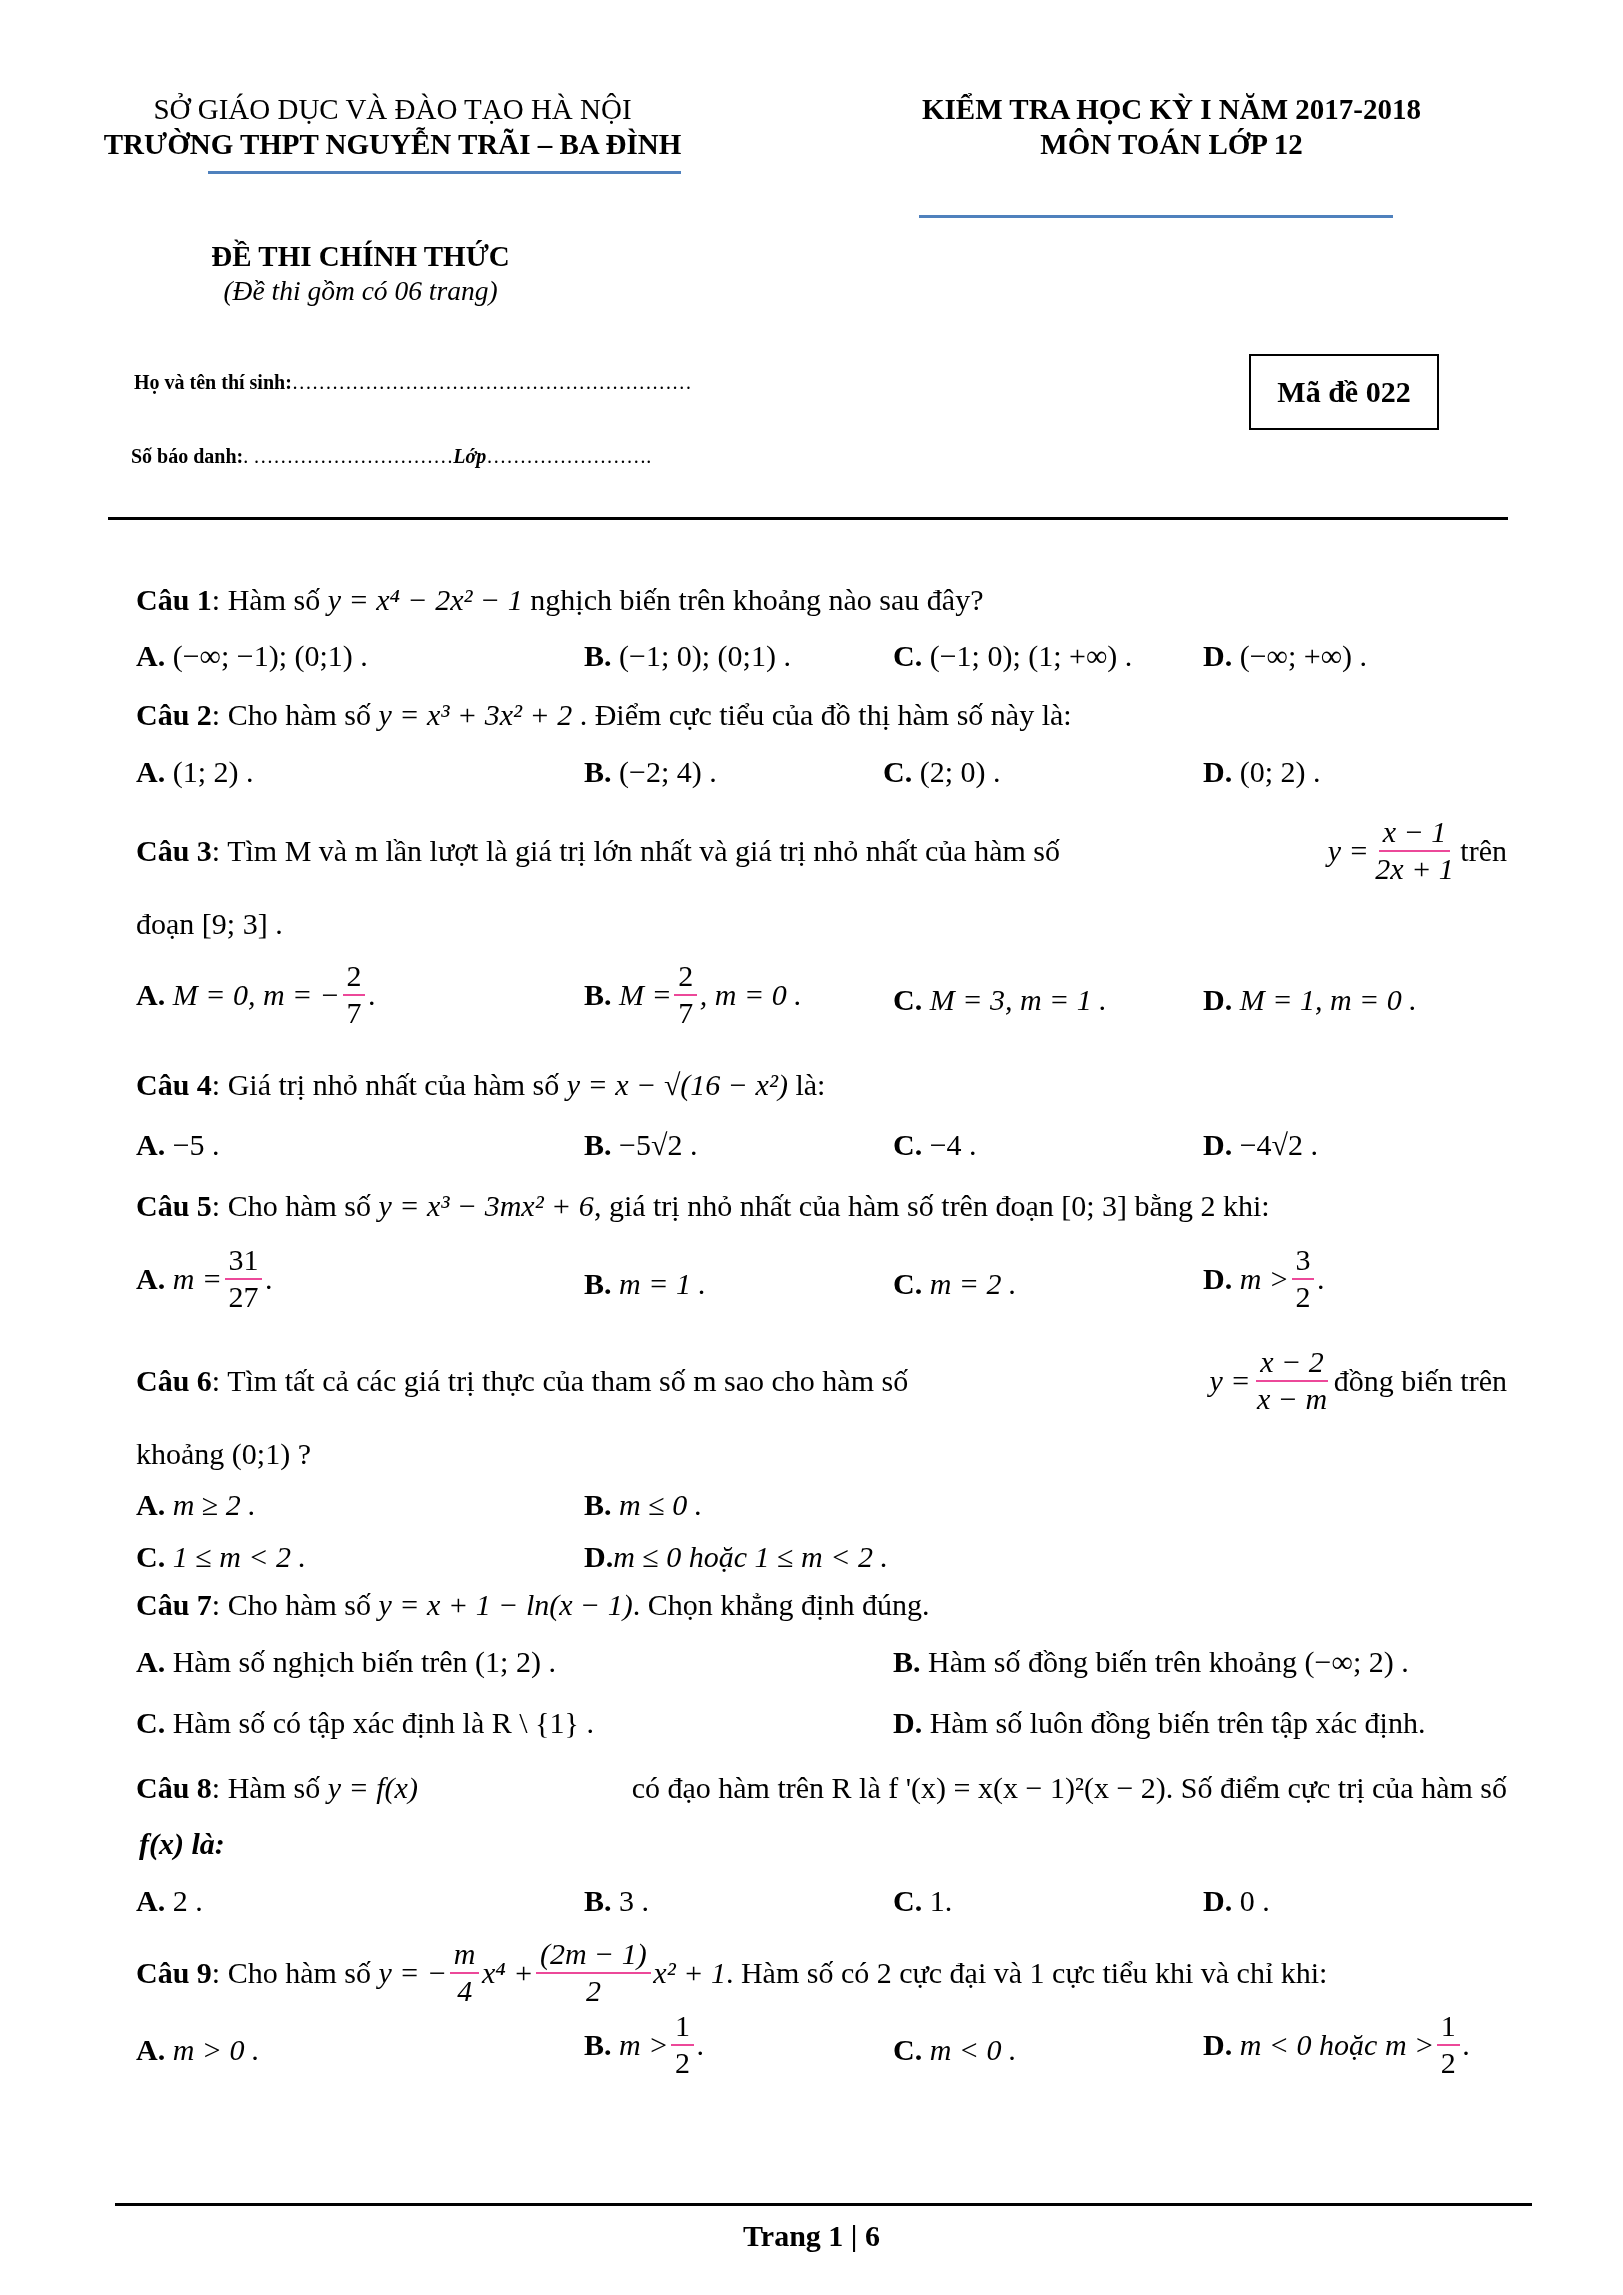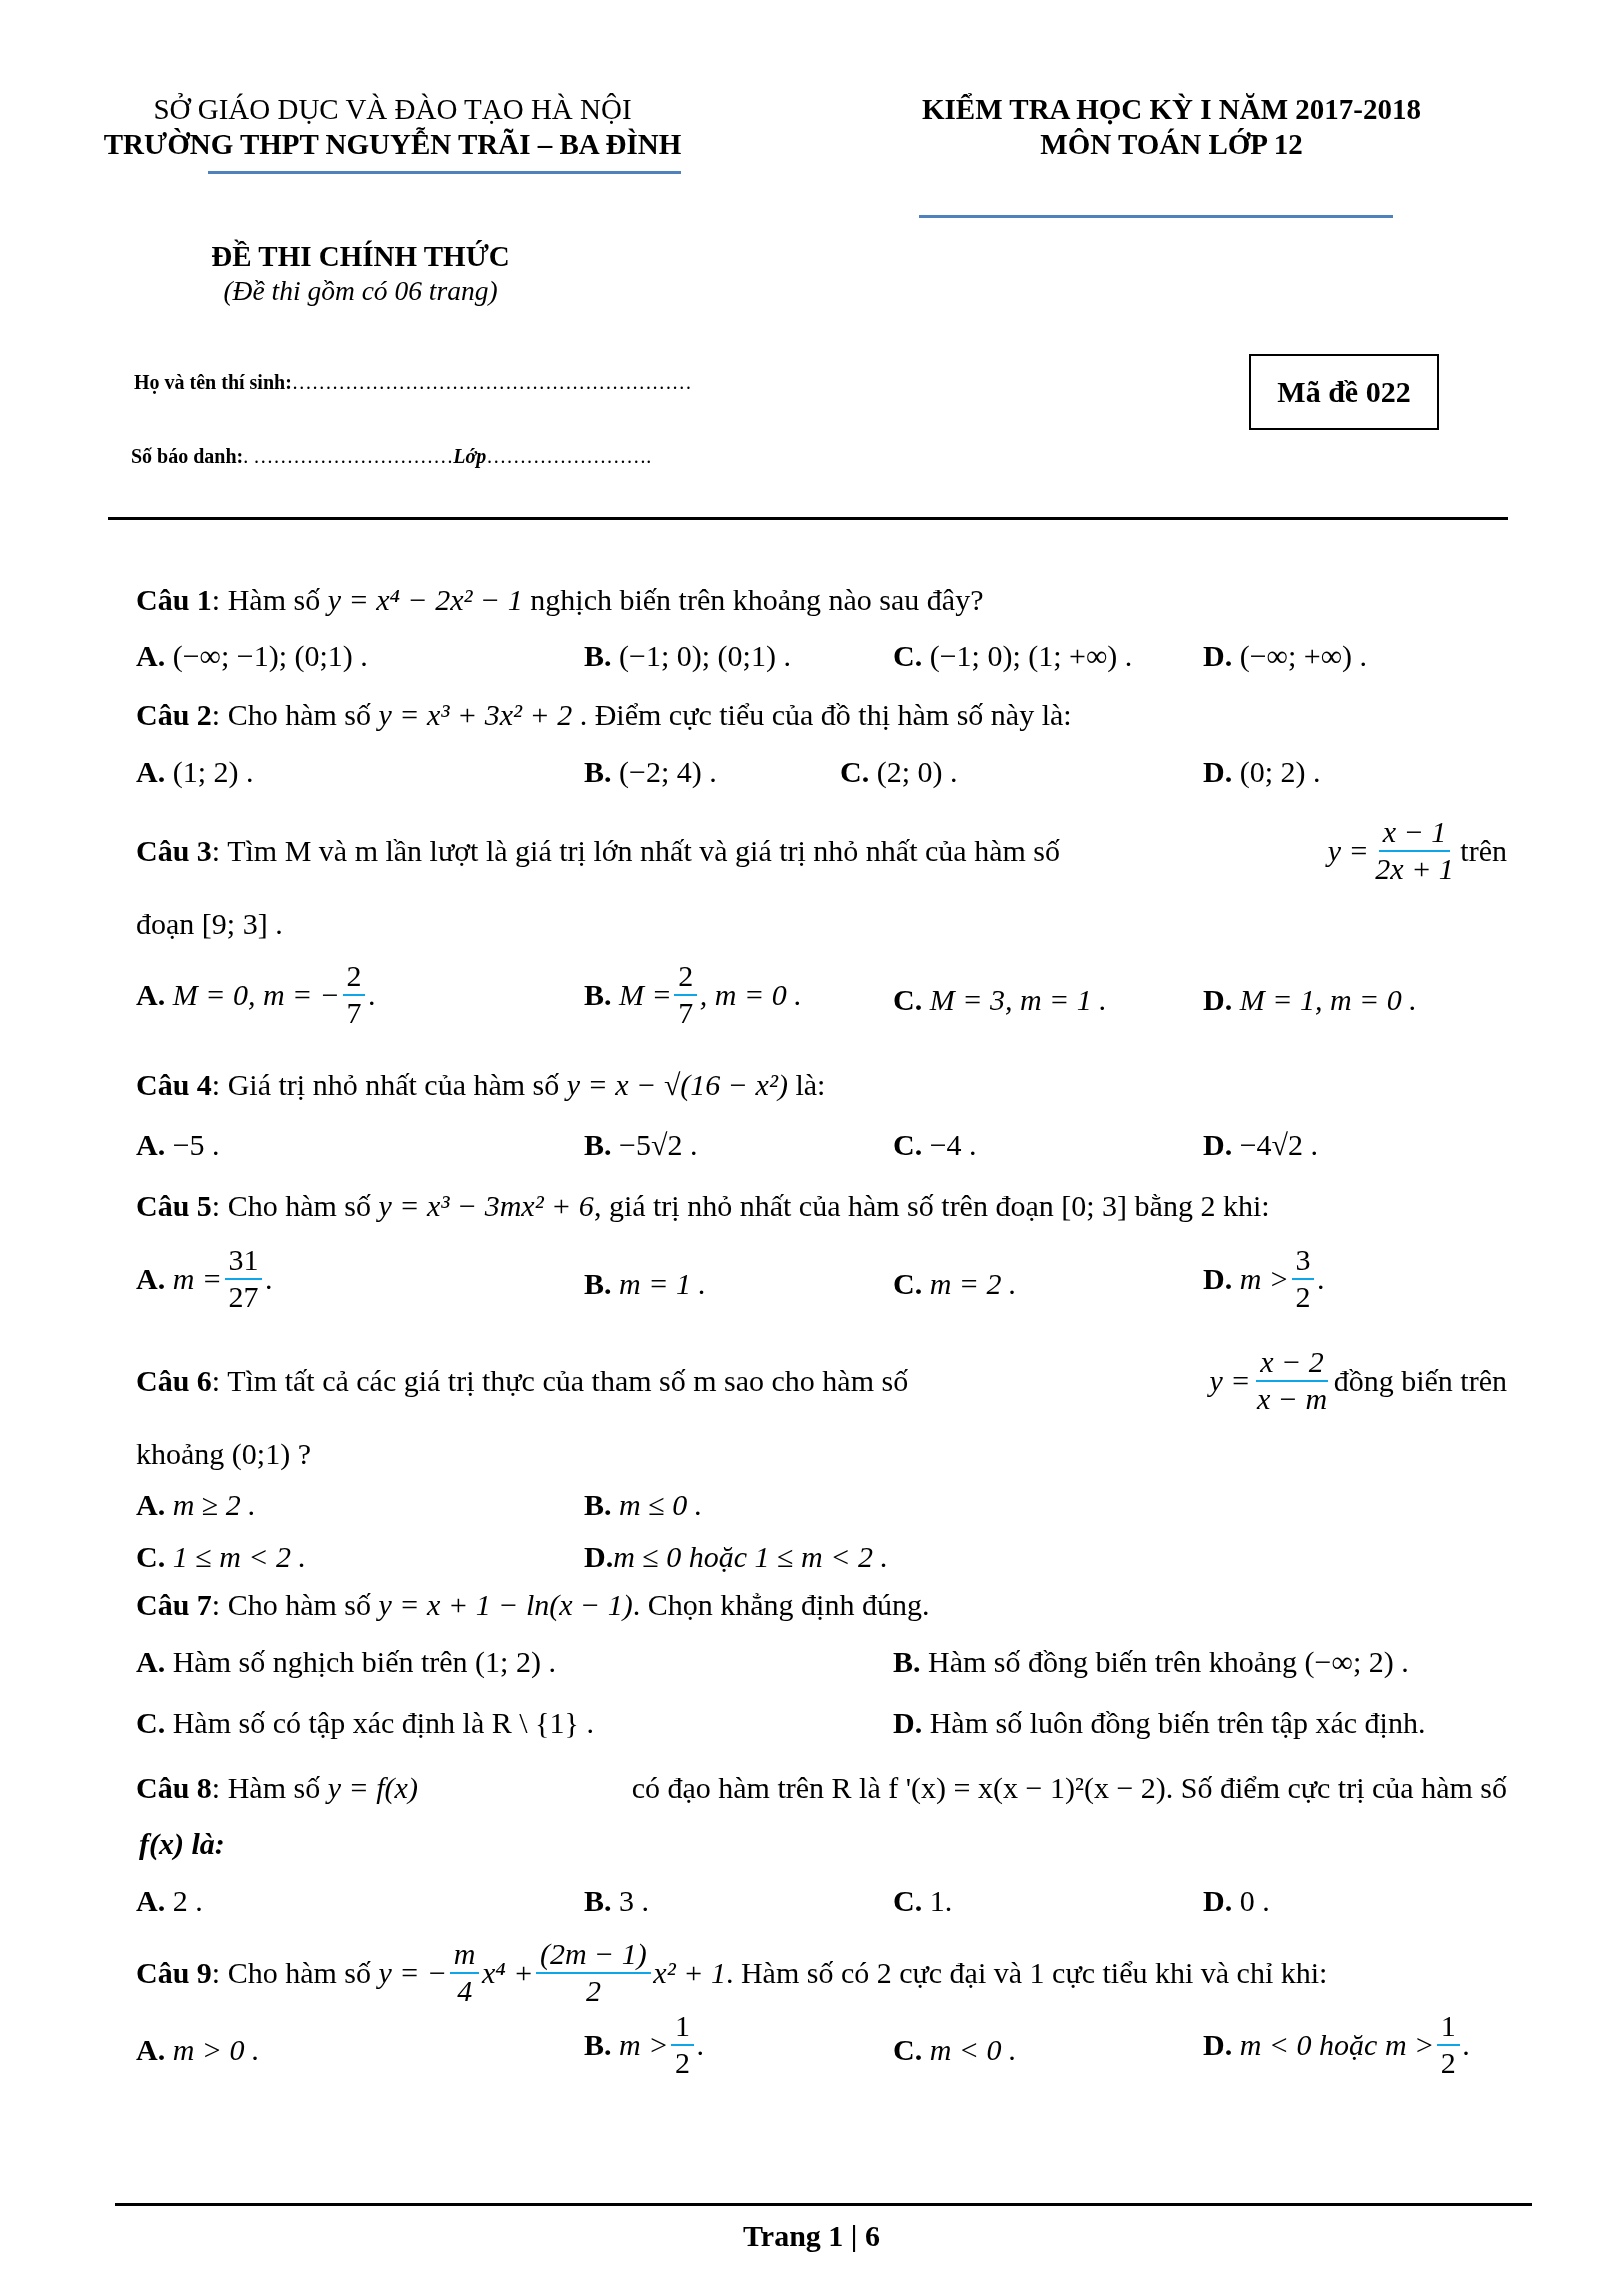--- a/index.html
+++ b/index.html
@@ -29,21 +29,21 @@
     display: flex; align-items: center; justify-content: center;
     font-weight: bold; font-size: 30px;
   }
   .thick-rule { left: 108px; width: 1400px; top: 517px; height: 3.3px; background: #000; }
   .q { left: 136px; width: 1374px; font-size: 30px; white-space: nowrap; }
   .q .lbl { font-weight: bold; }
   .opt { position: absolute; font-size: 30px; white-space: nowrap; }
   .opt .k { font-weight: bold; }
   .m { font-family: "Liberation Serif", serif; font-style: italic; }
   .frac { display: inline-flex; flex-direction: column; align-items: center; vertical-align: middle; margin: 0 2.6px; }
-  .frac .num { border-bottom: 2px solid #0ea5e9; padding: 0 3.9px; line-height: 1.15; text-align: right; }
+  .frac .num { border-bottom: 2px solid #ec4899; padding: 0 3.9px; line-height: 1.15; text-align: right; }
   .frac .den { line-height: 1.15; padding: 0 3.9px; }
   .footer-rule { left: 115px; width: 1417px; top: 2203px; height: 3.3px; background: #000; }
   .footer { left: 0; width: 1623px; top: 2218px; font-size: 30px; font-weight: bold; text-align: center; }
 </style>
 </head>
 <body>
 
 <div class="abs hdr-left center">
   <div class="l1">SỞ GIÁO DỤC VÀ ĐÀO TẠO HÀ NỘI</div>
   <div class="l2">TRƯỜNG THPT NGUYỄN TRÃI – BA ĐÌNH</div>
@@ -76,21 +76,21 @@
 <div class="opt" style="left:136px; top:638px;"><span class="k">A.</span> <span>(−∞; −1); (0;1) .</span></div>
 <div class="opt" style="left:584px; top:638px;"><span class="k">B.</span> <span>(−1; 0); (0;1) .</span></div>
 <div class="opt" style="left:893px; top:638px;"><span class="k">C.</span> <span>(−1; 0); (1; +∞) .</span></div>
 <div class="opt" style="left:1203px; top:638px;"><span class="k">D.</span> <span>(−∞; +∞) .</span></div>
 
 <div class="abs q" style="top:697px;">
   <span class="lbl">Câu 2</span><span>: Cho hàm số </span><span class="m">y = x³ + 3x² + 2</span><span> . Điểm cực tiểu của đồ thị hàm số này là:</span>
 </div>
 <div class="opt" style="left:136px; top:754px;"><span class="k">A.</span> <span>(1; 2) .</span></div>
 <div class="opt" style="left:584px; top:754px;"><span class="k">B.</span> <span>(−2; 4) .</span></div>
-<div class="opt" style="left:840px; top:754px;"><span class="k">C.</span> <span>(2; 0) .</span></div>
+<div class="opt" style="left:883px; top:754px;"><span class="k">C.</span> <span>(2; 0) .</span></div>
 <div class="opt" style="left:1203px; top:754px;"><span class="k">D.</span> <span>(0; 2) .</span></div>
 
 <div class="abs q" style="top:815px; display:flex; align-items:center; justify-content:space-between; width:1371px;">
   <span><span class="lbl">Câu 3</span><span>: Tìm M  và m lần lượt là giá trị lớn nhất và giá trị nhỏ nhất của hàm số </span></span>
   <span style="display:inline-flex; align-items:center;">
     <span class="m">y =</span>
     <span class="frac m">
         <span class="num">x − 1</span>
         <span class="den">2x + 1</span>
       </span>

